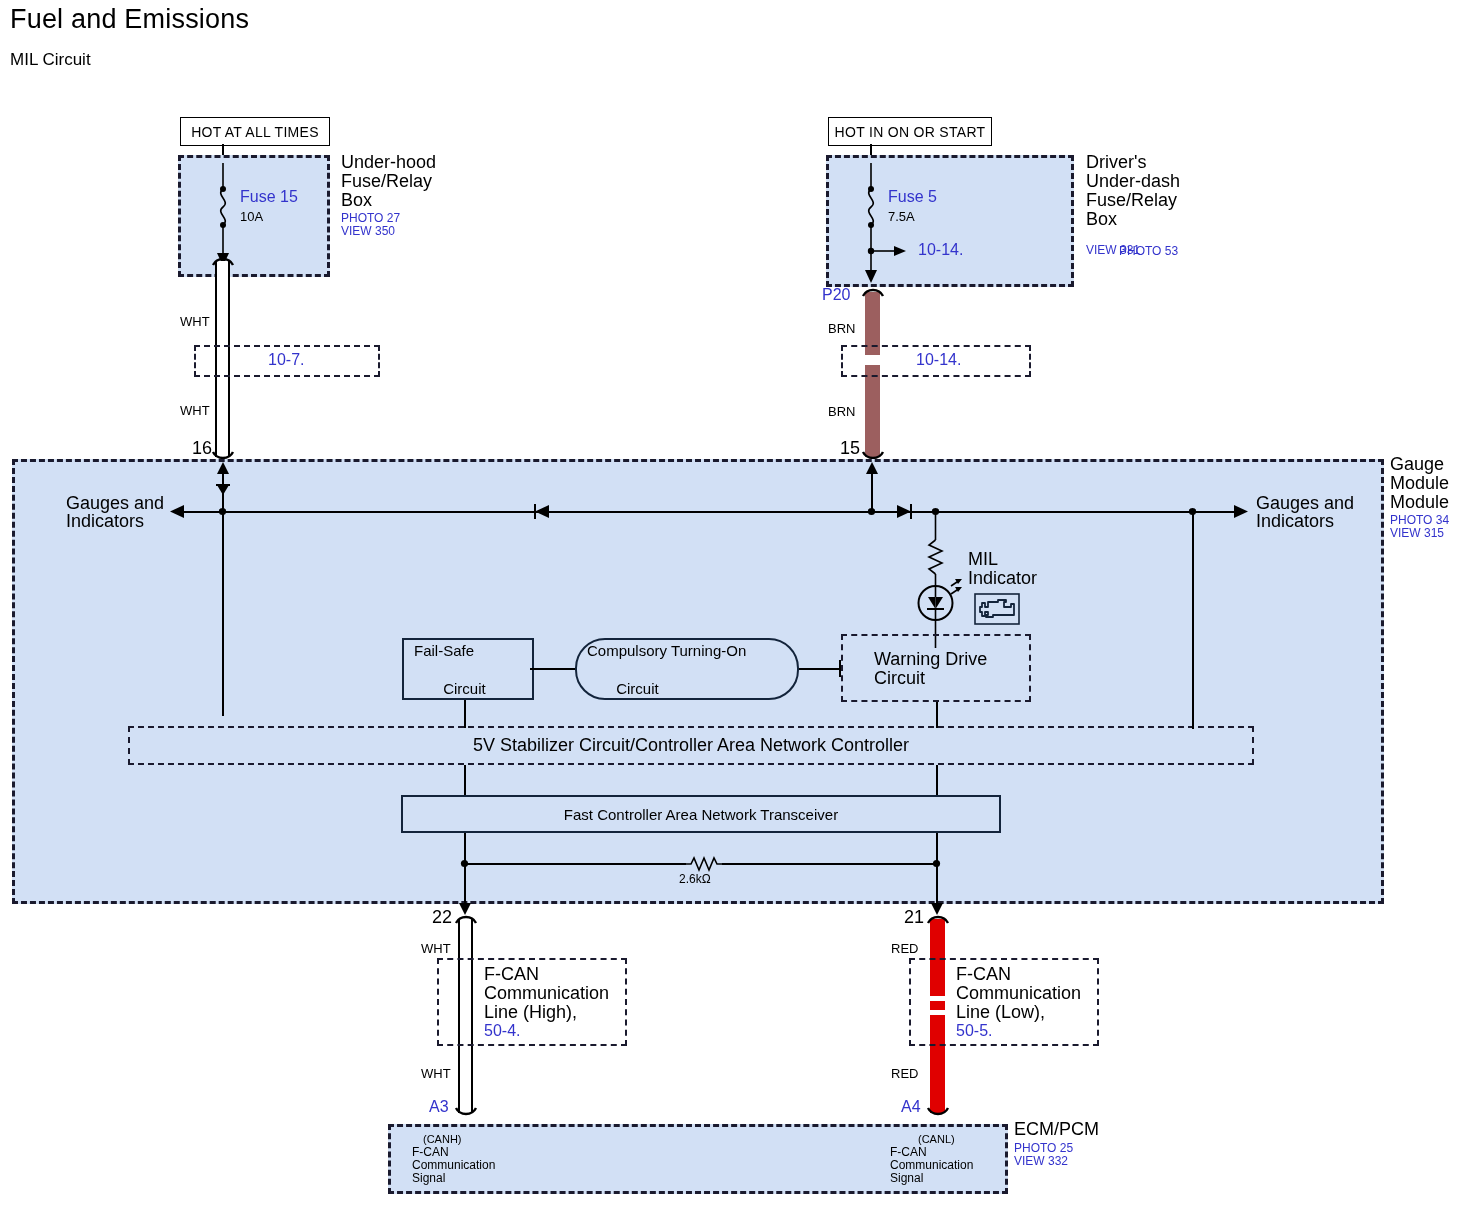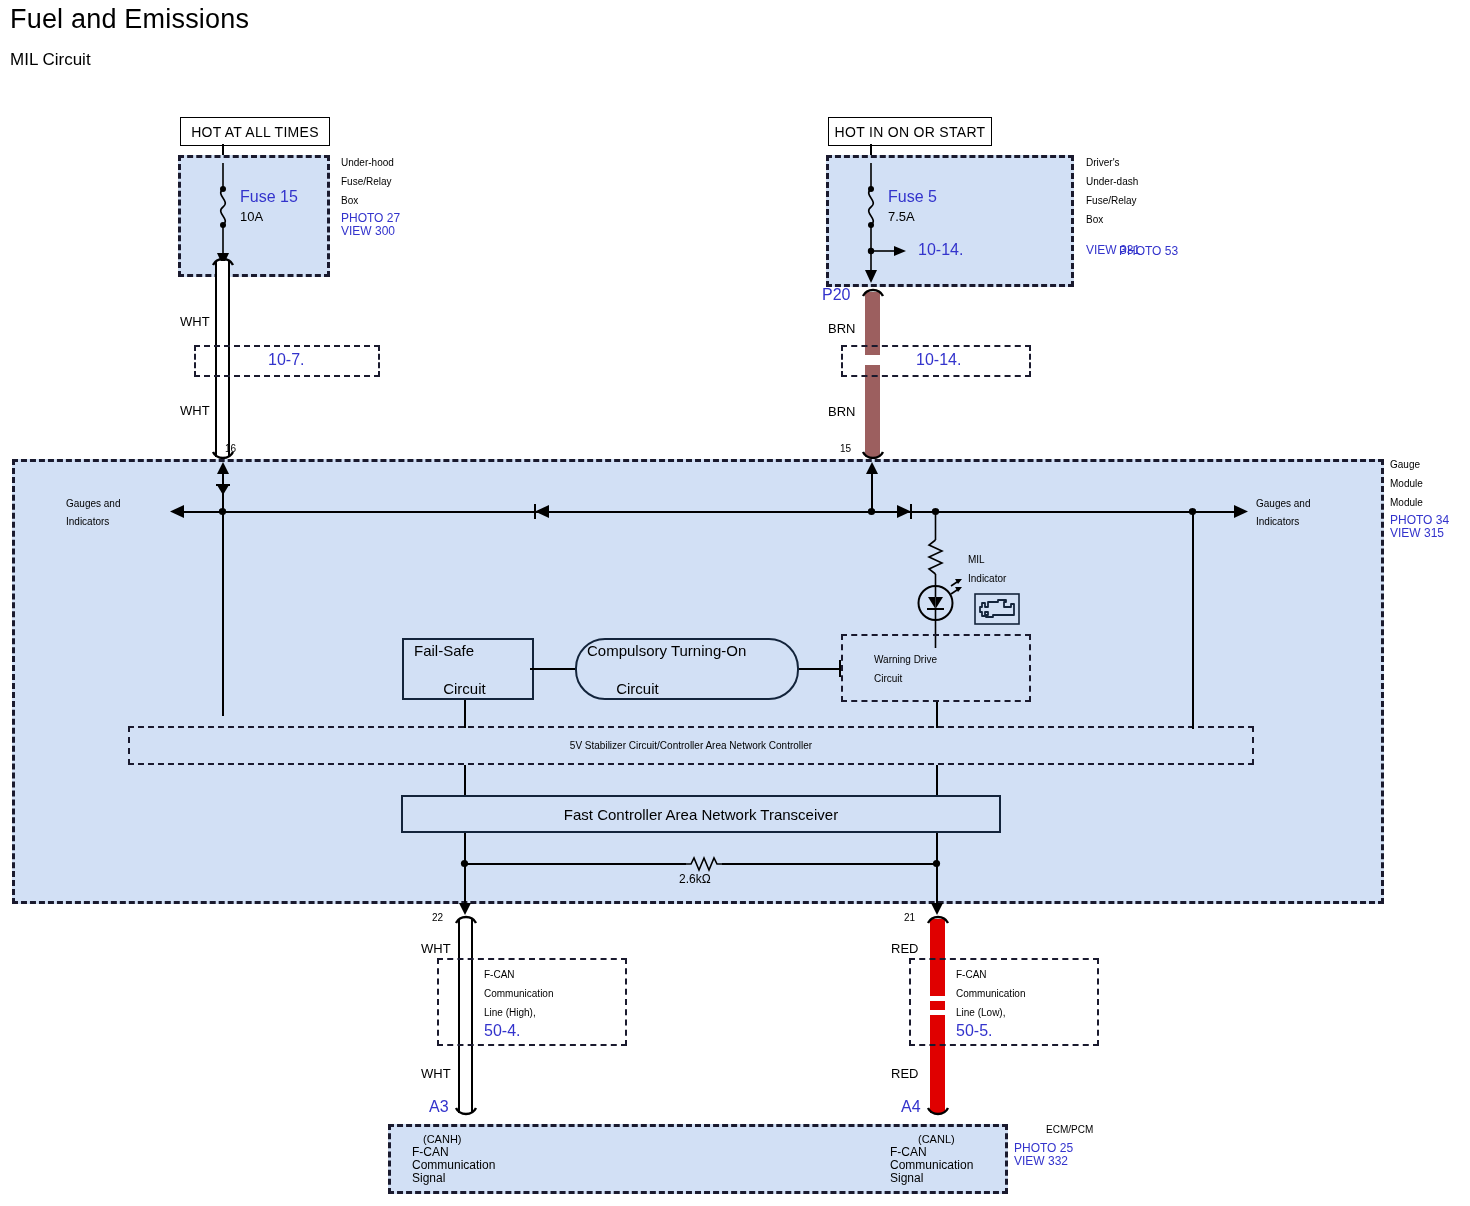--- a/index.html
+++ b/index.html
@@ -4,21 +4,21 @@
 <style>
   html,body{margin:0;padding:0;background:#ffffff;}
   body{width:1470px;height:1206px;position:relative;
        font-family:"Liberation Sans","DejaVu Sans",sans-serif;
        color:#000;overflow:hidden;}
   .abs{position:absolute;}
   
   #title-main{left:10px;top:4px;font-size:27px;letter-spacing:.2px;}
   #title-sub{left:10px;top:50px;font-size:17px;}
   
-  .t{font-size:10px;line-height:19px;white-space:pre;}
+  .t{font-size:18px;line-height:19px;white-space:pre;}
   .t13{font-size:13px;line-height:17px;white-space:pre;}
   .t12{font-size:12px;line-height:15px;white-space:pre;}
   .t11{font-size:11px;line-height:14px;white-space:pre;}
   .bluelbl{color:#3333cc;font-size:16px;}
   .ref{color:#3333cc;font-size:12px;line-height:14px;white-space:pre;}
   
   .hotbox{border:1.6px solid #000;background:#fff;
           display:flex;align-items:center;justify-content:center;
           font-size:14px;letter-spacing:.3px;}
   .dashbox{border:3px dashed #1a1a2e;background:#d2e0f5;box-sizing:border-box;}
@@ -62,40 +62,40 @@
   <polygon points="17,103 11,90 23,90" fill="#000"></polygon>
 </svg>
 
 <div class="abs bluelbl" style="left:240px;top:188px;">Fuse 15</div>
 <div class="abs t13" style="left:240px;top:208px;">10A</div>
 
 <div class="abs t" style="left:341px;top:153px;">Under-hood</div>
 <div class="abs t" style="left:341px;top:172px;">Fuse/Relay</div>
 <div class="abs t" style="left:341px;top:191px;">Box</div>
 <div class="abs ref" style="left:341px;top:211px;">PHOTO 27</div>
-<div class="abs ref" style="left:341px;top:224px;">VIEW 300</div>
+<div class="abs ref" style="left:341px;top:224px;">VIEW 350</div>
 
 
 <div class="abs wht-wire" style="left:215px;top:261px;width:15px;height:196px;"></div>
 <svg class="abs" style="left:211px;top:255px;" width="24" height="12">
   <path d="M2 10 C 6 2, 18 2, 22 10" fill="none" stroke="#000" stroke-width="2.4"></path>
 </svg>
 <svg class="abs" style="left:211px;top:450px;" width="24" height="12">
   <path d="M2 2 C 6 10, 18 10, 22 2" fill="none" stroke="#000" stroke-width="2.4"></path>
 </svg>
 
 <div class="abs gapw" style="left:217px;top:354px;width:11px;height:12px;"></div>
 
 <div class="abs t13" style="left:180px;top:313px;">WHT</div>
 <div class="abs t13" style="left:180px;top:402px;">WHT</div>
 
 <div class="abs dashbox-nofill" style="left:194px;top:345px;width:186px;height:32px;"></div>
 <div class="abs bluelbl" style="left:268px;top:351px;">10-7.</div>
 
-<div class="abs t" style="left:192px;top:439px;margin-left:33px;">16</div>
+<div class="abs t" style="left:192px;top:439px;">16</div>
 
 
 <div class="abs hotbox" style="left:828px;top:117px;width:162px;height:27px;">HOT IN ON OR START</div>
 <div class="abs vline" style="left:870.4px;top:144px;height:30px;"></div>
 
 <div class="abs dashbox" style="left:826px;top:155px;width:248px;height:132px;"></div>
 
 
 <svg class="abs" style="left:854px;top:163px;" width="34" height="120">
   <line x1="17" y1="0" x2="17" y2="26" stroke="#000" stroke-width="1.6"></line>
@@ -327,21 +327,21 @@
 <div class="abs dashbox-nofill" style="left:909px;top:958px;width:190px;height:88px;"></div>
 <div class="abs t" style="left:956px;top:965px;">F-CAN</div>
 <div class="abs t" style="left:956px;top:984px;">Communication</div>
 <div class="abs t" style="left:956px;top:1003px;">Line (Low),</div>
 <div class="abs bluelbl" style="left:956px;top:1022px;">50-5.</div>
 
 <div class="abs bluelbl" style="left:901px;top:1098px;">A4</div>
 
 
 <div class="abs dashbox" style="left:388px;top:1124px;width:620px;height:70px;"></div>
-<div class="abs t" style="left:1014px;top:1120px;margin-left:32px;">ECM/PCM</div>
+<div class="abs t" style="left:1014px;top:1120px;">ECM/PCM</div>
 <div class="abs ref" style="left:1014px;top:1141px;">PHOTO 25</div>
 <div class="abs ref" style="left:1014px;top:1154px;">VIEW 332</div>
 
 <div class="abs t11" style="left:423px;top:1132px;">(CANH)</div>
 <div class="abs t12" style="left:412px;top:1145px;">F-CAN</div>
 <div class="abs t12" style="left:412px;top:1158px;">Communication</div>
 <div class="abs t12" style="left:412px;top:1171px;">Signal</div>
 
 <div class="abs t11" style="left:918px;top:1132px;">(CANL)</div>
 <div class="abs t12" style="left:890px;top:1145px;">F-CAN</div>

